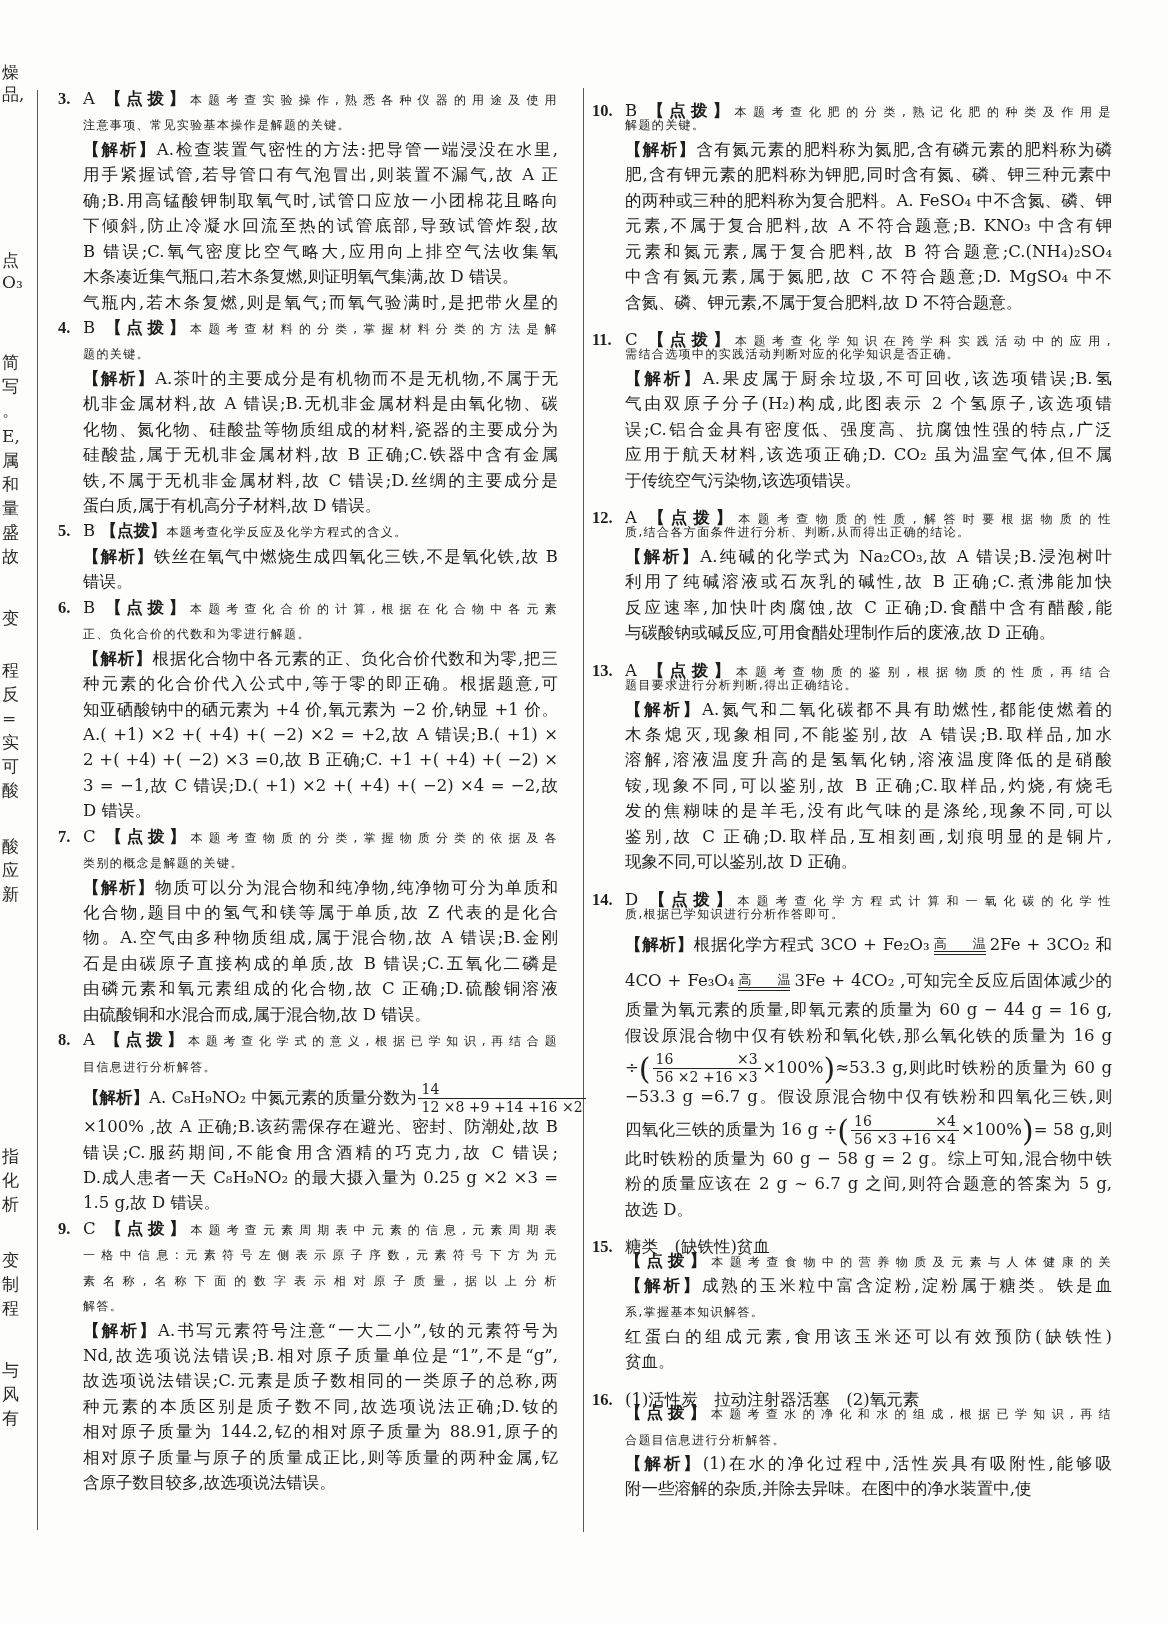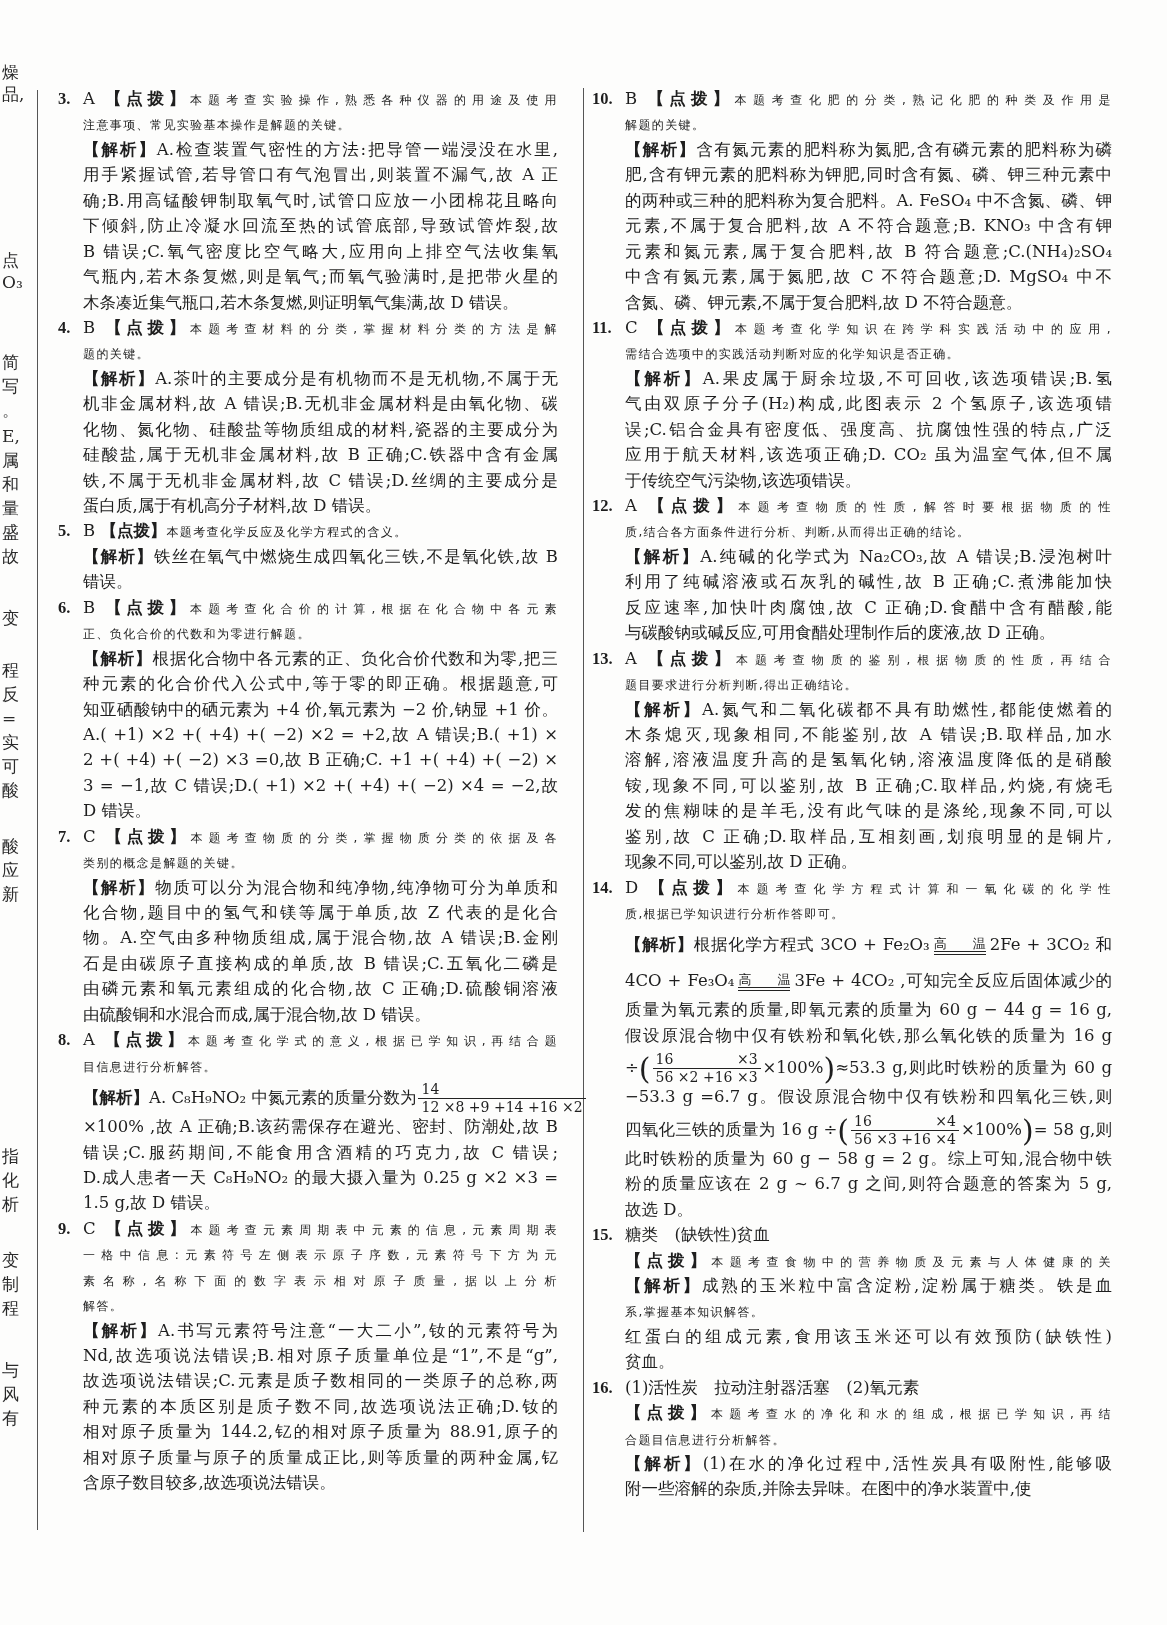--- a/index.html
+++ b/index.html
@@ -14,21 +14,21 @@
   .col-left { left:58px; width:500px; }
   .col-right { left:592px; width:520px; }
   .line {
     height:25.45px; line-height:25.45px; font-size:16.5px; white-space:nowrap; position:relative;
     text-align:justify; text-align-last:justify;
   }
   .line.last { text-align-last:left; }
   .ind { padding-left:25px; }
   .ind.wide { padding-left:33px; }
   .qnum { font-weight:bold; font-family:"Liberation Serif",serif; display:inline-block; width:25px; text-align-last:left; }
-  .qnum.wide { width:33px; }
+  .qnum.wide { width:33px;margin-top:12px; }
   .tag { font-weight:bold; font-family:"DejaVu Sans","Liberation Sans",sans-serif; letter-spacing:0; }
   .hint { letter-spacing:1.4px; font-family:"DejaVu Sans","Liberation Sans",sans-serif; font-size:12px; }
   .tall { height:36px; line-height:40px; }
   .frac { display:inline-block; vertical-align:middle; text-align:right; font-size:14px; line-height:17px; margin:0 2px; }
   .frac .num { display:block; border-bottom:1px solid #222; padding:0 3px; }
   .frac .den { display:block; padding:0 3px; }
   .paren { font-size:30px; vertical-align:middle; font-weight:200; }
   .cond { display:inline-block; vertical-align:middle; text-align:center; font-size:13px; line-height:14px; margin:0 4px; }
   .cond .top { display:block; }
   .cond .bar { display:block; border-top:1px solid #222; border-bottom:1px solid #222; height:2px; width:52px; }
@@ -75,22 +75,22 @@
 
 <div class="col col-left" id="leftcol">
     <div class="question">
       <div class="line"><span class="qnum">3.</span><span>A</span> <span class="tag">【点拨】</span><span class="hint">本题考查实验操作,熟悉各种仪器的用途及使用</span></div>
       <div class="line ind last"><span class="hint">注意事项、常见实验基本操作是解题的关键。</span></div>
       <div class="line ind"><span class="tag">【解析】</span><span>A.检查装置气密性的方法:把导管一端浸没在水里,</span></div>
       <div class="line ind"><span>用手紧握试管,若导管口有气泡冒出,则装置不漏气,故 A 正</span></div>
       <div class="line ind"><span>确;B.用高锰酸钾制取氧气时,试管口应放一小团棉花且略向</span></div>
       <div class="line ind"><span>下倾斜,防止冷凝水回流至热的试管底部,导致试管炸裂,故</span></div>
       <div class="line ind"><span>B 错误;C.氧气密度比空气略大,应用向上排空气法收集氧</span></div>
+      <div class="line ind last"><span>木条凑近集气瓶口,若木条复燃,则证明氧气集满,故 D 错误。</span></div>
       <div class="line ind"><span>气瓶内,若木条复燃,则是氧气;而氧气验满时,是把带火星的</span></div>
-      <div class="line ind last"><span>木条凑近集气瓶口,若木条复燃,则证明氧气集满,故 D 错误。</span></div>
     </div>
     <div class="question">
       <div class="line"><span class="qnum">4.</span><span>B</span> <span class="tag">【点拨】</span><span class="hint">本题考查材料的分类,掌握材料分类的方法是解</span></div>
       <div class="line ind last"><span class="hint">题的关键。</span></div>
       <div class="line ind"><span class="tag">【解析】</span><span>A.茶叶的主要成分是有机物而不是无机物,不属于无</span></div>
       <div class="line ind"><span>机非金属材料,故 A 错误;B.无机非金属材料是由氧化物、碳</span></div>
       <div class="line ind"><span>化物、氮化物、硅酸盐等物质组成的材料,瓷器的主要成分为</span></div>
       <div class="line ind"><span>硅酸盐,属于无机非金属材料,故 B 正确;C.铁器中含有金属</span></div>
       <div class="line ind"><span>铁,不属于无机非金属材料,故 C 错误;D.丝绸的主要成分是</span></div>
       <div class="line ind last"><span>蛋白质,属于有机高分子材料,故 D 错误。</span></div>

